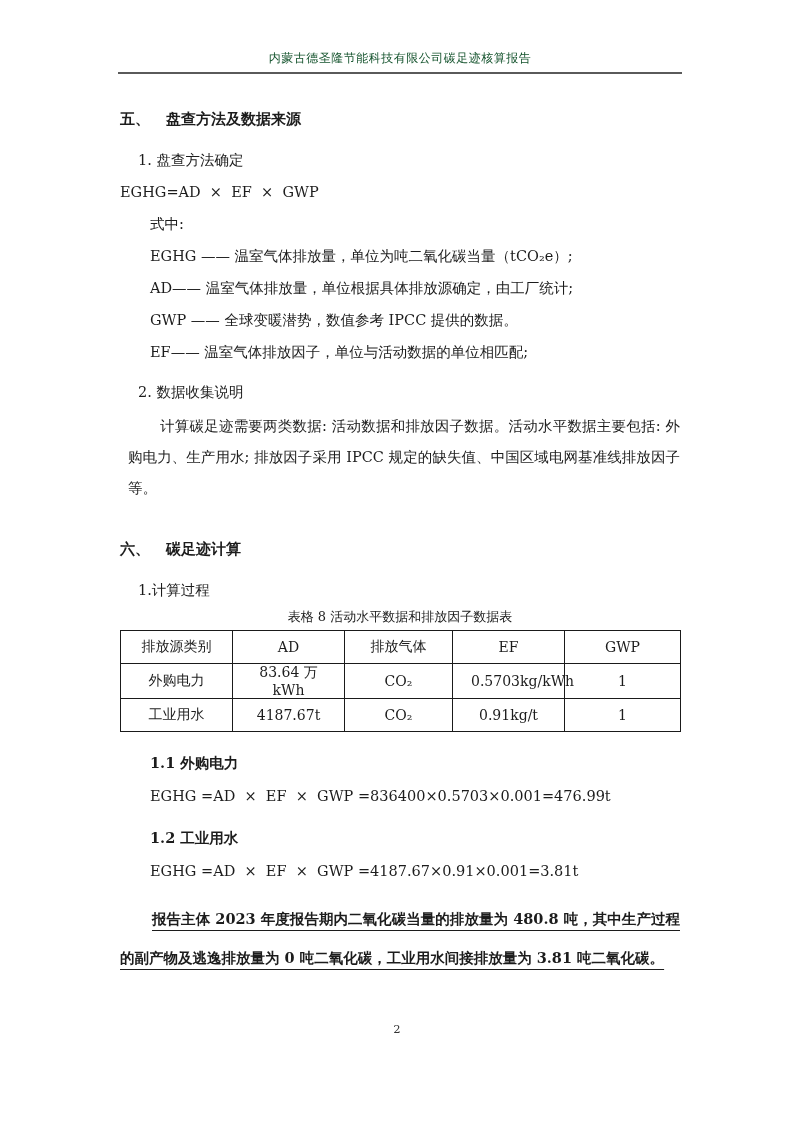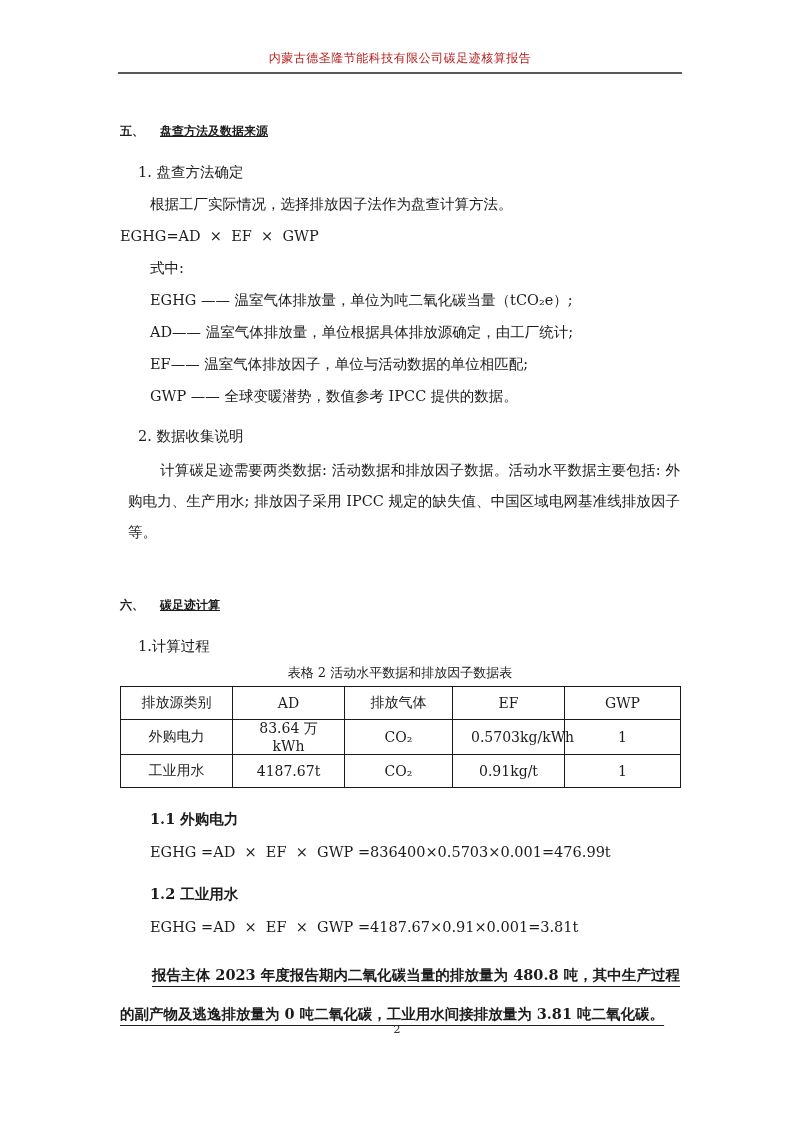--- a/index.html
+++ b/index.html
@@ -13,32 +13,31 @@
     color: #1c1c1c;
     overflow: hidden;
   }
   .doc-header {
     margin: 0 112px 0 118px;
     padding-top: 50px;
     padding-bottom: 5px;
     border-bottom: 2px solid #5a5a5a;
     text-align: center;
     font-size: 12px;
-    color: #b91c1c;
+    color: #14532d;
     letter-spacing: 0.5px;
   }
   .content {
     margin: 0 114px 0 120px; 
   }
   .sec-heading {
-    margin-top: 45px;
-    font-size: 12px;
+    margin-top: 33px;
+    font-size: 15px;
     font-weight: bold;
     line-height: 24px;
-    text-decoration: underline;
   }
   .sec-num { display: inline-block; margin-right: 16px; }
   .sub-heading {
     margin: 19px 0 0 18px;
     font-size: 14.5px;
     font-weight: normal;
     line-height: 21px;
   }
   .body-line {
     margin: 11px 0 0 30px;
@@ -129,37 +128,36 @@
     <span>内蒙古德圣隆节能科技有限公司碳足迹核算报告</span>
   </div>
 
   <div class="content">
 
     <div class="sec-heading">
       <span class="sec-num">五、</span><span>盘查方法及数据来源</span>
     </div>
 
     <div class="sub-heading">1. 盘查方法确定</div>
-    <div class="body-line">根据工厂实际情况，选择排放因子法作为盘查计算方法。</div>
     <div class="formula-center">EGHG=AD  ×  EF  ×  GWP</div>
     <div class="body-line">式中:</div>
     <div class="body-line">EGHG —— 温室气体排放量，单位为吨二氧化碳当量（tCO₂e）;</div>
     <div class="body-line">AD—— 温室气体排放量，单位根据具体排放源确定，由工厂统计;</div>
+    <div class="body-line">GWP —— 全球变暖潜势，数值参考 IPCC 提供的数据。</div>
     <div class="body-line">EF—— 温室气体排放因子，单位与活动数据的单位相匹配;</div>
-    <div class="body-line">GWP —— 全球变暖潜势，数值参考 IPCC 提供的数据。</div>
 
     <div class="sub-heading">2. 数据收集说明</div>
     <div class="para-wrap">计算碳足迹需要两类数据: 活动数据和排放因子数据。活动水平数据主要包括: 外购电力、生产用水; 排放因子采用 IPCC 规定的缺失值、中国区域电网基准线排放因子等。</div>
 
     <div class="sec-heading">
       <span class="sec-num">六、</span><span>碳足迹计算</span>
     </div>
 
     <div class="sub-heading">1.计算过程</div>
-    <div class="table-caption">表格 2 活动水平数据和排放因子数据表</div>
+    <div class="table-caption">表格 8 活动水平数据和排放因子数据表</div>
 
     <table class="data-table">
       <colgroup>
         <col style="width:112px">
           <col style="width:112px">
           <col style="width:108px">
           <col style="width:112px">
           <col style="width:116px">
       </colgroup>
       <thead>

